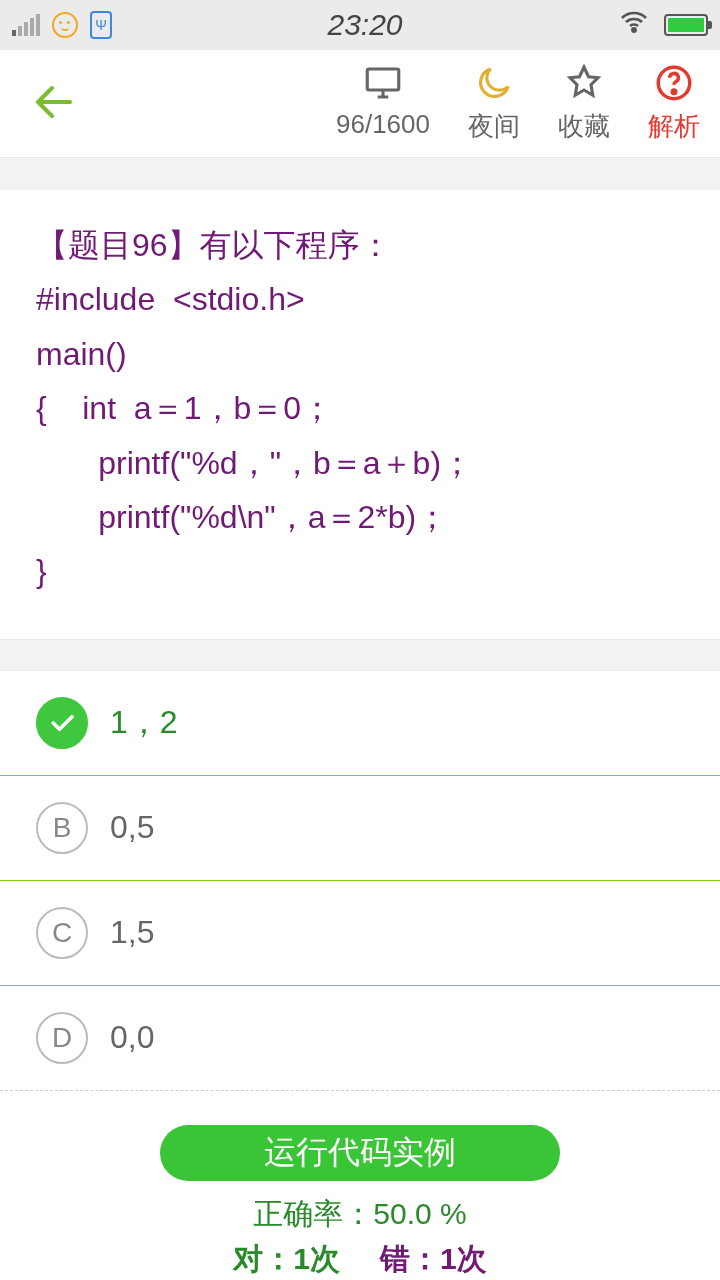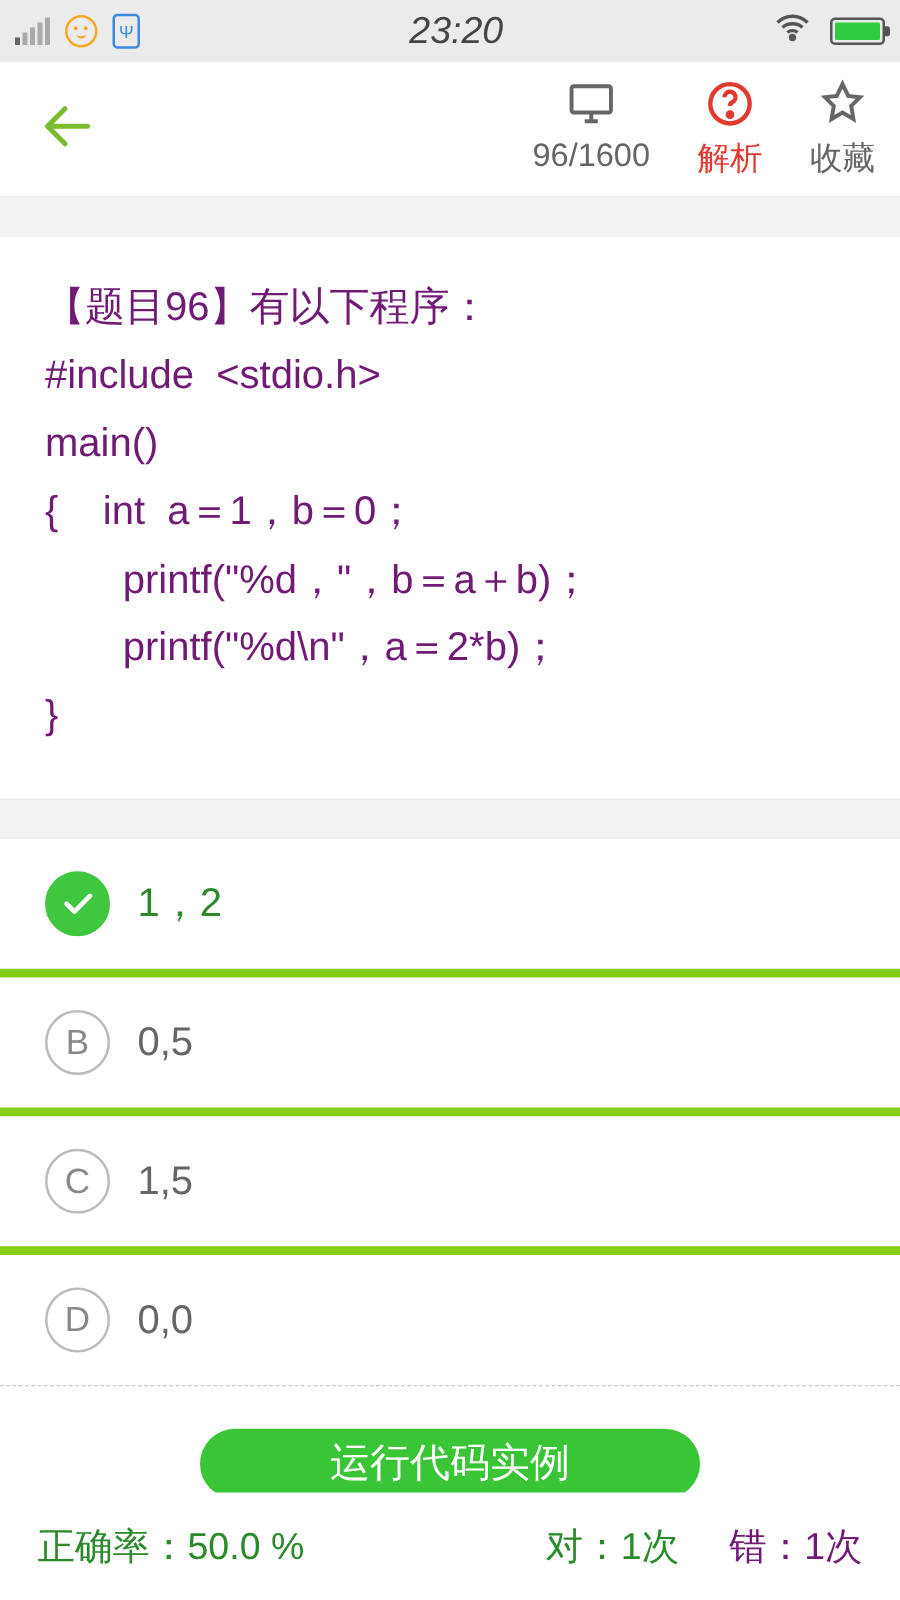--- a/index.html
+++ b/index.html
@@ -56,38 +56,38 @@
     .nav-item-icon { height: 40px; display: flex; align-items: center; justify-content: center; }
     .nav-item-icon svg { width: 42px; height: 42px; }
     .nav-item-label { font-size: 26px; color: #666; }
     .nav-item.active .nav-item-label { color: #e23a2e; }
 
     .question-spacer { height: 32px; background: #f2f2f2; }
     .question-body { padding: 28px 36px 40px 36px; font-size: 32px; line-height: 1.7; color: #701a75; white-space: pre-wrap; background: #fff; }
     .mid-spacer { height: 32px; background: #f2f2f2; border-top: 1px solid #e8e8e8; border-bottom: 1px solid #e8e8e8; }
 
     .options { background: #fff; }
-    .option-row { display: flex; align-items: center; gap: 22px; padding: 26px 36px; border-bottom: 7px solid #84cc16; }
+    .option-row { display: flex; align-items: center; gap: 22px; padding: 26px 36px; border-bottom: 1px solid #84cc16; }
     .option-row:last-of-type { border-bottom: 1px dashed #ccc; }
     .option-letter { width: 52px; height: 52px; border: 2px solid #bbb; border-radius: 50%; display: flex; align-items: center; justify-content: center; font-size: 28px; color: #888; flex: 0 0 auto; }
     .option-letter.correct { background: #3fc73f; border-color: #3fc73f; color: #fff; }
     .option-letter.correct svg { width: 30px; height: 30px; }
     .option-text { font-size: 32px; color: #666; }
     .option-row.correct .option-text { color: #2a8a2a; }
 
     .run-area { padding: 34px 0; display: flex; justify-content: center; border-bottom: 1px solid #e8e8e8; }
     .run-btn { width: 400px; height: 56px; background: #3ac536; border-radius: 40px; color: #fff; font-size: 32px; display: flex; align-items: center; justify-content: center; border: none; }
 
     .comment-area { padding: 20px 24px; display: flex; gap: 22px; align-items: center; border-bottom: 1px dashed #ccc; }
     .comment-input { flex: 1; height: 66px; border: 1px solid #ccc; padding: 0 18px; font-size: 28px; color: #888; background: #fff; display: flex; align-items: center; }
     .chat-icon svg { width: 50px; height: 50px; }
 
-    .bottom-bar { position: absolute; bottom: 0; left: 0; right: 0; height: 86px; display: flex; align-items: center; justify-content: space-between; padding: 0 30px; background: #fff; }
+    .bottom-bar { position: absolute; bottom: 0; left: 0; right: 0; height: 86px; display: flex; align-items: center; justify-content: space-between; padding: 0 30px; background: #fff; flex-direction: column; }
     .stats-left { font-size: 30px; color: #2a8a2a; }
-    .stats-right { font-size: 30px; display: flex; gap: 40px; }
+    .stats-right { font-size: 30px; display: flex; gap: 40px; font-weight: bold; }
     .stats-correct { color: #2a8a2a; }
     .stats-wrong { color: #701a75; }
     .bottom-wrap { position: relative; }
   </style>
 </head>
 <body>
 
 <div class="status-bar">
   <div class="status-left">
     <div class="signal-bars">
@@ -127,37 +127,45 @@
   <div class="nav-items">
     <div class="nav-item">
       <div class="nav-item-icon">
         <svg viewBox="0 0 24 24" fill="none" stroke="#666" stroke-width="1.8">
             <rect x="3" y="4" width="18" height="12" rx="1"></rect>
             <path d="M9 20h6M12 16v4"></path>
           </svg>
       </div>
       <div class="nav-item-label">96/1600</div>
     </div>
+    <div class="nav-item">
+      <div class="nav-item-icon">
+        <svg viewBox="0 0 24 24" fill="none" stroke="#e0b030" stroke-width="1.8">
+            <path d="M20 14 A8 8 0 1 1 10 4 A6 6 0 0 0 20 14 Z"></path>
+          </svg>
+      </div>
+      <div class="nav-item-label">夜间</div>
+    </div>
+    <div class="nav-item">
+      <div class="nav-item-icon">
+        <svg viewBox="0 0 24 24" fill="none" stroke="#666" stroke-width="1.8">
+            <path d="M12 3l2.6 5.4L20 9l-4 4 1 6-5-3-5 3 1-6-4-4 5.4-.6z"></path>
+          </svg>
+      </div>
+      <div class="nav-item-label">收藏</div>
+    </div>
     <div class="nav-item active">
       <div class="nav-item-icon">
         <svg viewBox="0 0 24 24" fill="none" stroke="#e23a2e" stroke-width="2">
             <circle cx="12" cy="12" r="9"></circle>
             <path d="M9.5 9a2.5 2.5 0 1 1 3.5 2.3c-.8.4-1 1-1 1.7"></path>
             <circle cx="12" cy="17" r="1" fill="#e23a2e"></circle>
           </svg>
       </div>
       <div class="nav-item-label">解析</div>
-    </div>
-    <div class="nav-item">
-      <div class="nav-item-icon">
-        <svg viewBox="0 0 24 24" fill="none" stroke="#666" stroke-width="1.8">
-            <path d="M12 3l2.6 5.4L20 9l-4 4 1 6-5-3-5 3 1-6-4-4 5.4-.6z"></path>
-          </svg>
-      </div>
-      <div class="nav-item-label">收藏</div>
     </div>
   </div>
 </div>
 
 <div class="question-spacer"></div>
 
 <div class="question-body">【题目96】有以下程序：
 #include  &lt;stdio.h&gt;
 main()
 {    int  a＝1，b＝0；

